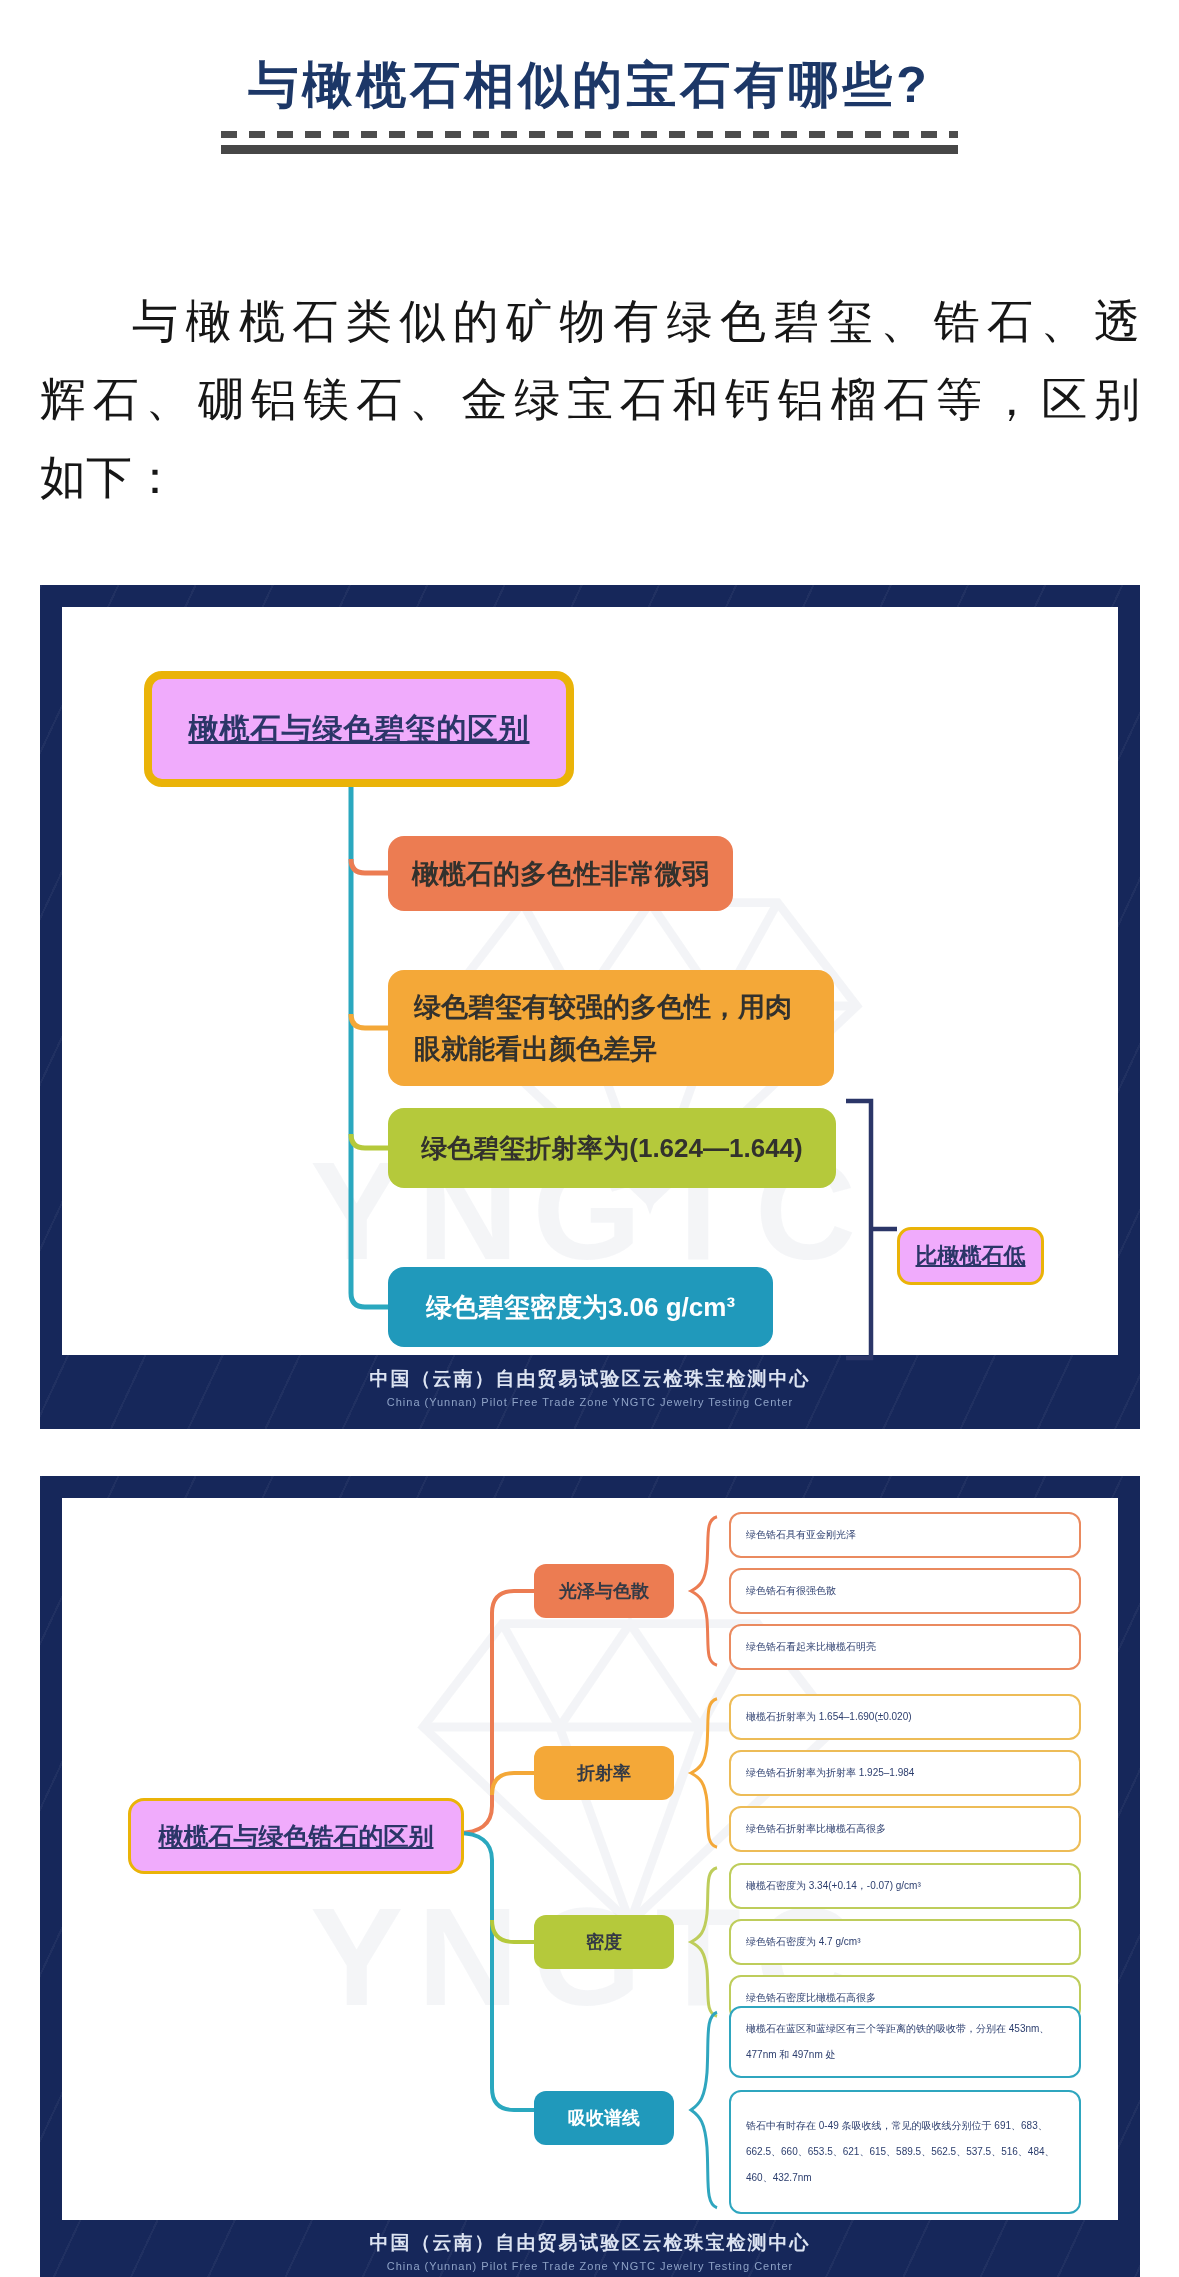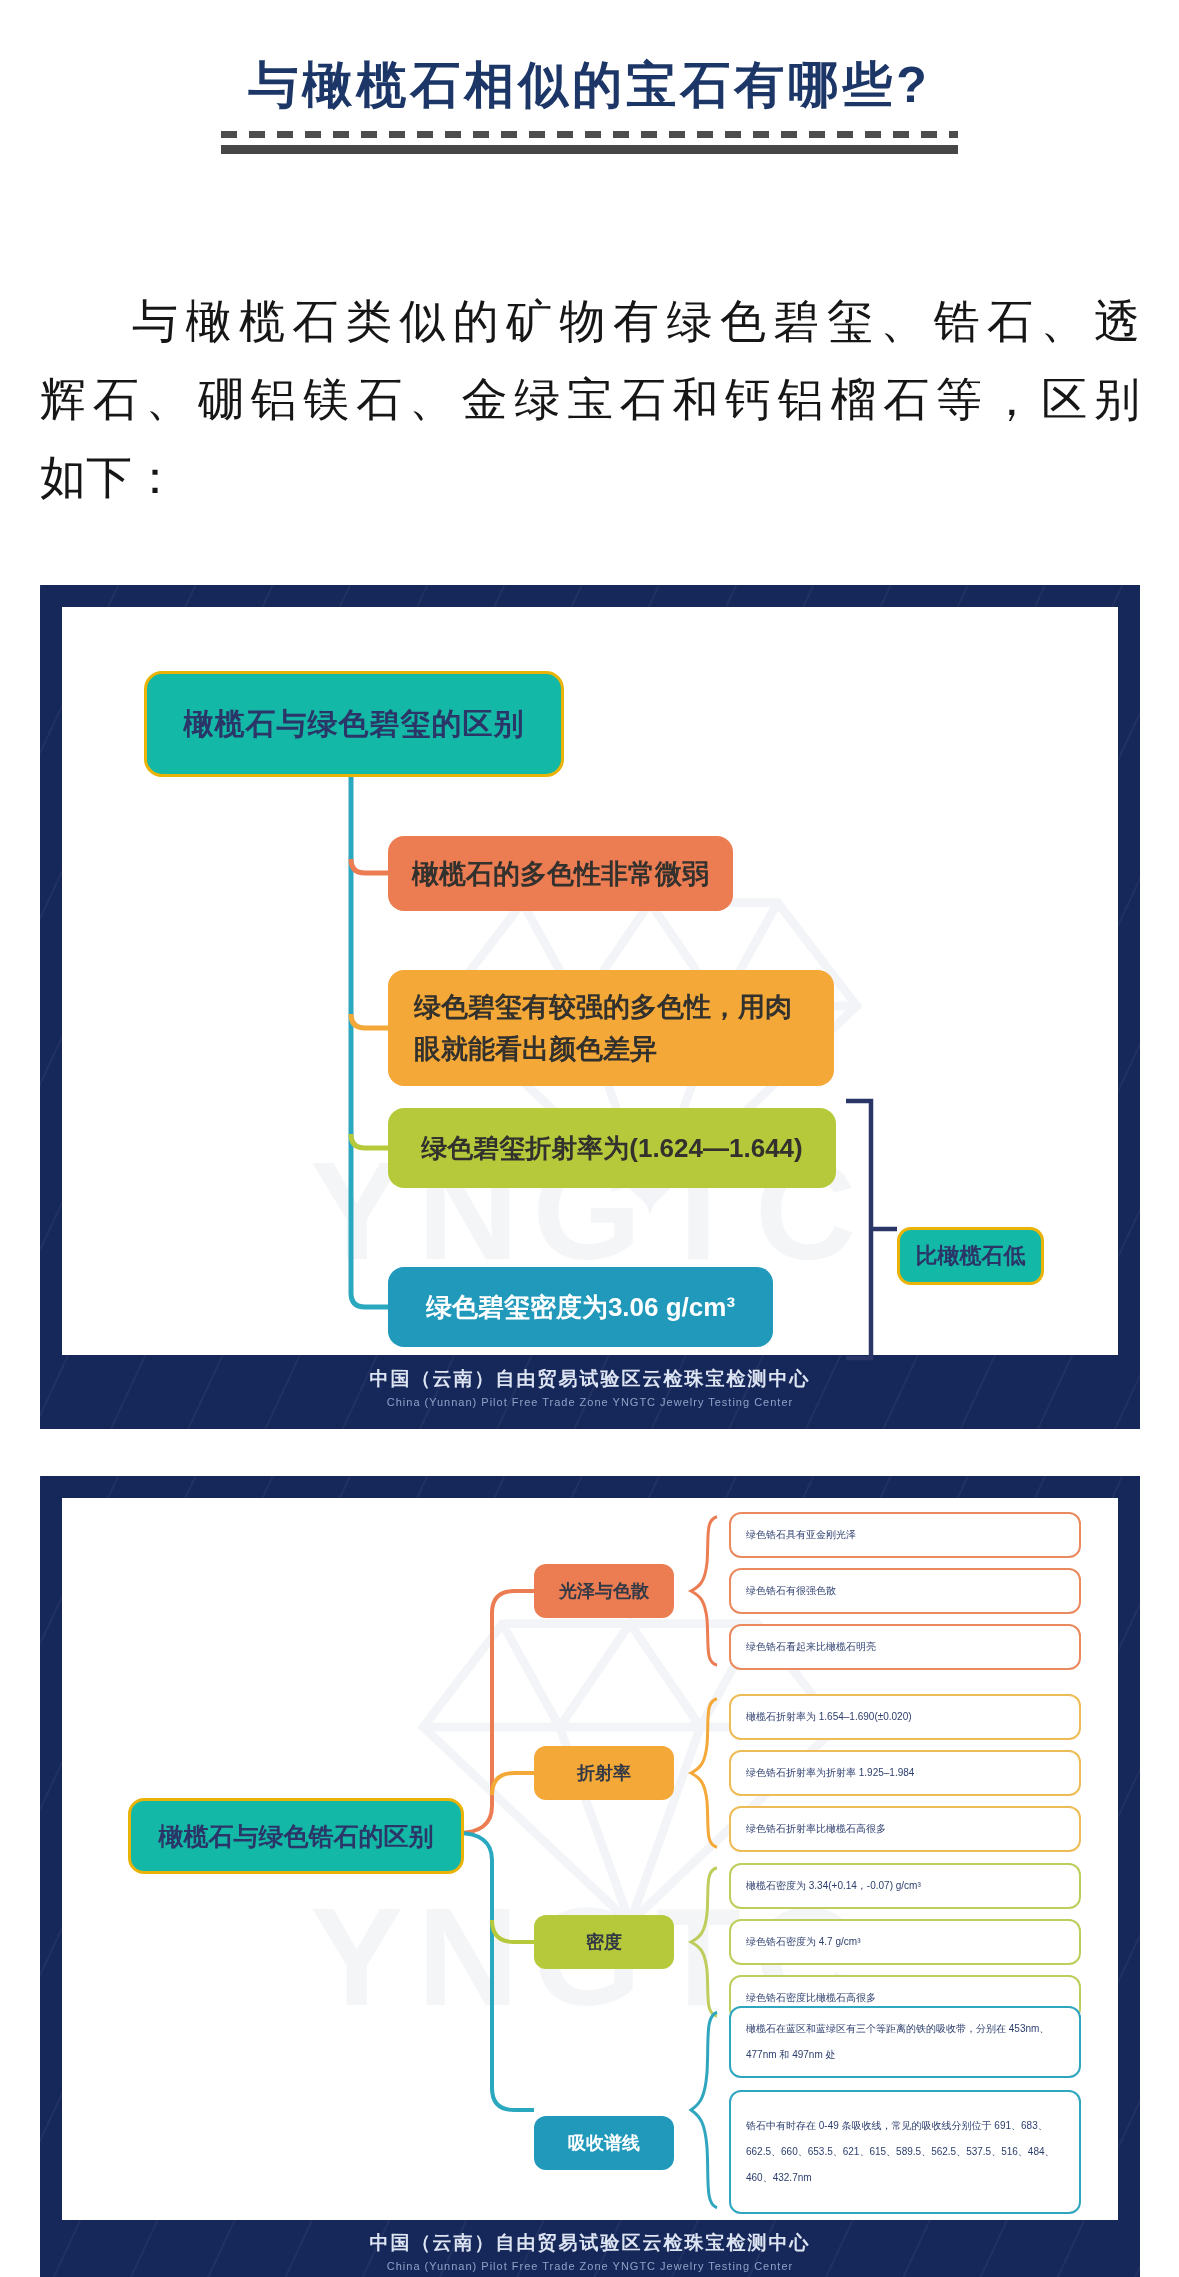--- a/index.html
+++ b/index.html
@@ -39,22 +39,22 @@
 
   .conn{position:absolute;left:0;top:0;pointer-events:none;}
 
   
   .wm{position:absolute;pointer-events:none;opacity:0.055;}
   .wm-text{position:absolute;width:100%;text-align:center;font-size:140px;font-weight:bold;
            color:#3c5078;letter-spacing:14px;opacity:0.05;pointer-events:none;}
 
   
   .title-box{position:absolute;display:flex;align-items:center;justify-content:center;
-             background:#14b8a6;border:3px solid #eab308;border-radius:18px;
-             color:#2b3668;font-weight:bold;text-align:center;}
+             background:#f0abfc;border:8px solid #eab308;border-radius:18px;
+             color:#2b3668;font-weight:bold;text-align:center;text-decoration:underline;}
   .c1-title{left:104px;top:86px;width:414px;height:100px;font-size:30px;letter-spacing:1px;}
 
   .node{position:absolute;display:flex;align-items:center;border-radius:16px;
         font-weight:bold;color:#32312d;}
   .node.center{justify-content:center;text-align:center;}
   .n1{left:348px;top:251px;width:345px;height:75px;background:#ec7c52;font-size:27px;}
   .n2{left:348px;top:385px;width:446px;height:116px;background:#f4a838;font-size:27px;
       line-height:42px;padding:0 26px;box-sizing:border-box;text-align:left;}
   .n3{left:348px;top:523px;width:448px;height:80px;background:#b5c93b;font-size:26px;}
   .n4{left:348px;top:682px;width:385px;height:80px;background:#2099bb;font-size:26px;color:#ffffff;}
@@ -62,21 +62,21 @@
                  border-width:3px;border-radius:14px;margin-top:24px;}
 
   
   .c2-title{left:88px;top:322px;width:330px;height:70px;font-size:25px;border-width:3.5px;border-radius:16px;}
   .cat{position:absolute;left:494px;width:140px;height:54px;border-radius:12px;
        display:flex;align-items:center;justify-content:center;
        font-size:18px;font-weight:bold;color:#343a45;}
   .cat.g1{top:88px;background:#ec7c52;}
   .cat.g2{top:270px;background:#f4a838;}
   .cat.g3{top:439px;background:#b5c93b;}
-  .cat.g4{top:640px;background:#2099bb;color:#ffffff;}
+  .cat.g4{top:615px;background:#2099bb;color:#ffffff;}
 
   .leaf{position:absolute;left:689px;width:352px;box-sizing:border-box;
         background:#fff;border:2.5px solid;border-radius:12px;
         padding:9px 15px;font-size:10px;line-height:26px;color:#2c3e6e;
         display:flex;align-items:center;}
   .leaf.bo{border-color:#ea8a5f;}
   .leaf.by{border-color:#edbc57;}
   .leaf.bg{border-color:#becd5b;}
   .leaf.bt{border-color:#2fa6bf;}
   .h1{height:46px;} .h2{height:72px;} .h4{height:124px;}

